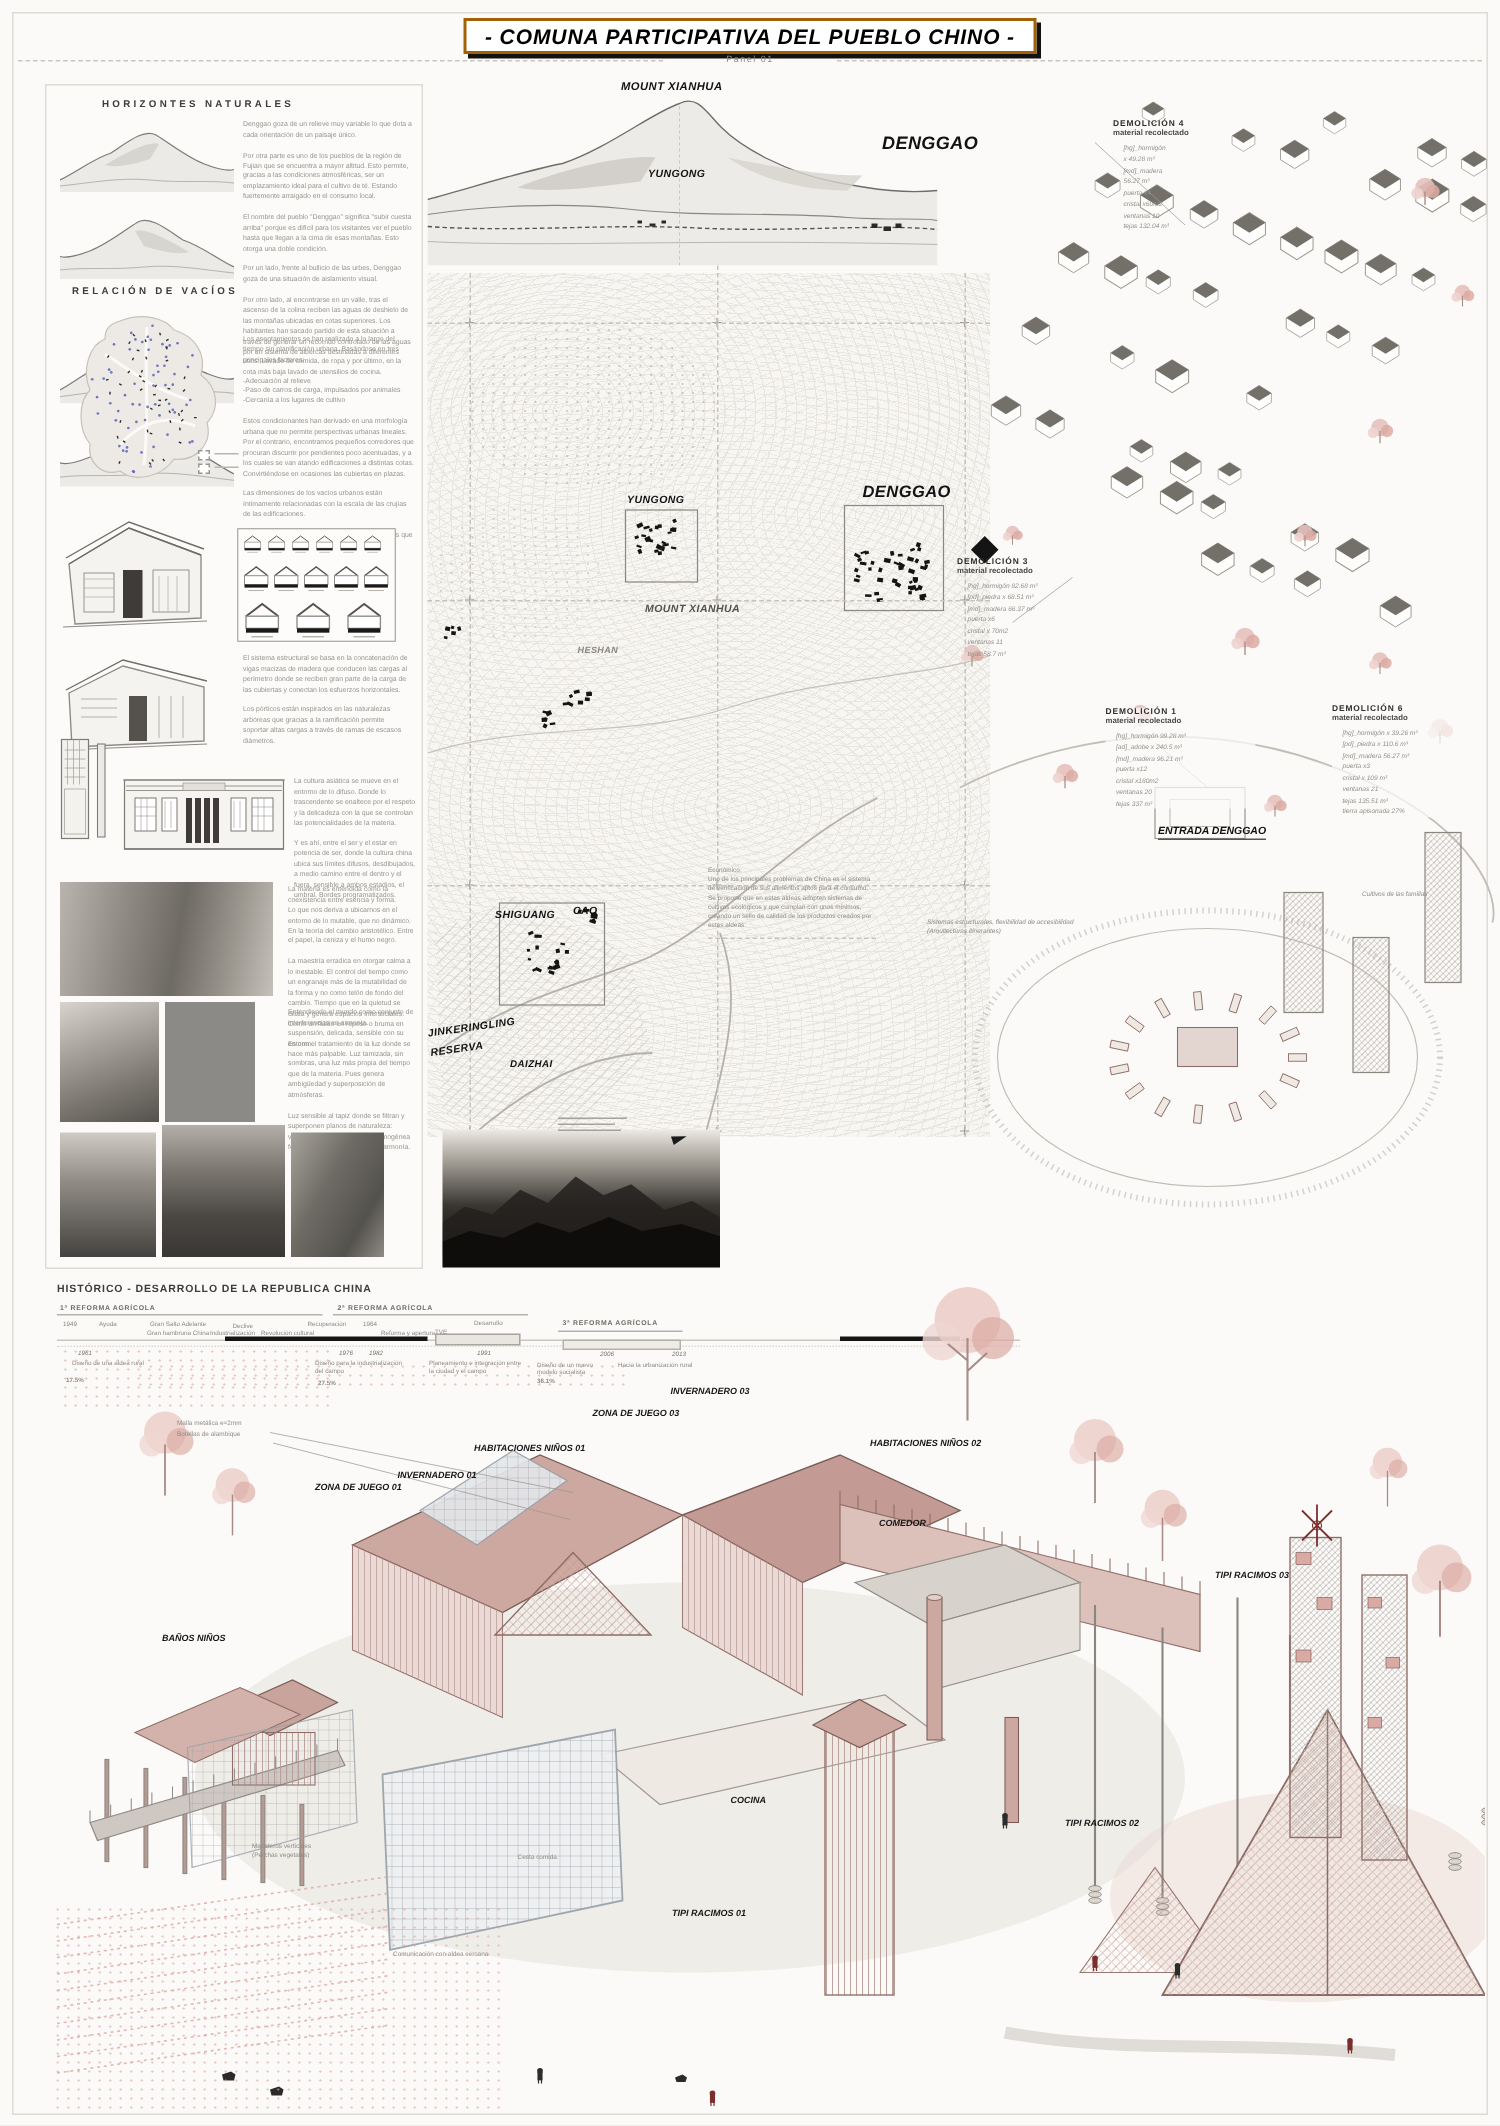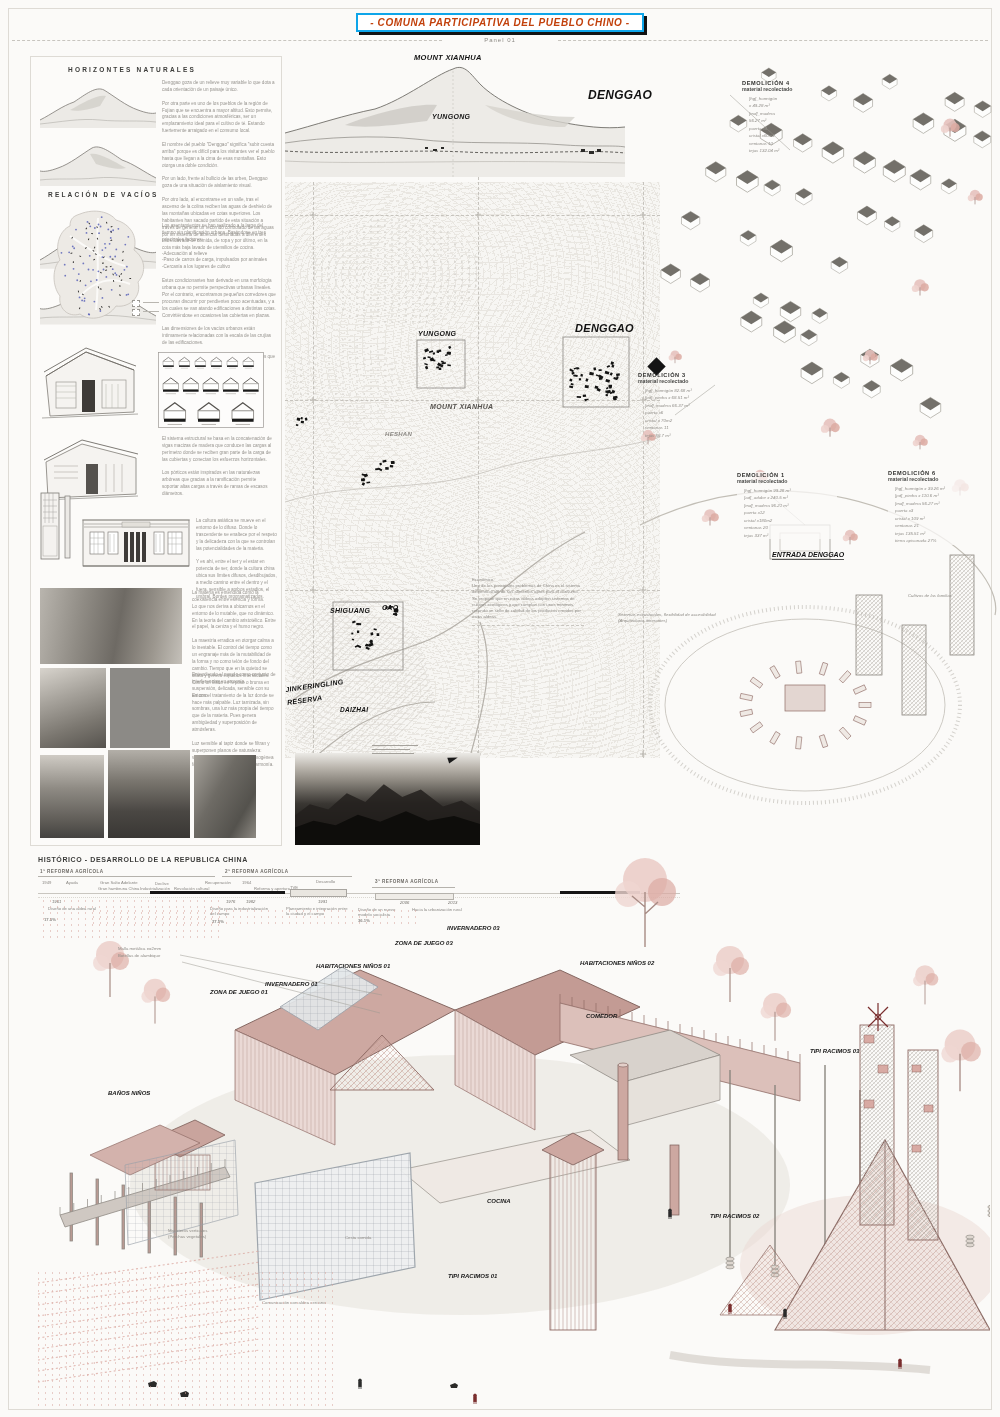--- a/index.html
+++ b/index.html
@@ -1,21 +1,21 @@
 <!DOCTYPE html>
 <html><head>
 <meta charset="utf-8">
 <style>
   html,body{margin:0;padding:0;background:#e6e4e1;font-family:"Liberation Sans",sans-serif;}
   #poster{position:relative;width:1000px;height:1417px;margin:0 auto;background:#fbfaf8;overflow:hidden;}
   .abs{position:absolute;}
   .frame{border:1px solid #dedbd5;}
   
-  .band{display:inline-block;background:#fff;border:2px solid #0ea5e9;box-shadow:3px 3px 0 #121212;
-        padding:2px 12px;font-weight:bold;font-style:italic;font-size:10px;letter-spacing:.6px;color:#c2410c;white-space:nowrap;}
+  .band{display:inline-block;background:#fff;border:2px solid #a16207;box-shadow:3px 3px 0 #121212;
+        padding:2px 12px;font-weight:bold;font-style:italic;font-size:14px;letter-spacing:.6px;color:#000000;white-space:nowrap;}
   .panelno{font-size:6px;color:#8d8a85;letter-spacing:1px;}
   .dash{border-top:1px dashed #c8c5bf;height:0;}
   .sec-title{font-size:6.5px;font-weight:bold;letter-spacing:2.2px;color:#3c3c3a;white-space:nowrap;}
   .tiny{font-size:4.6px;line-height:1.5;color:#97948f;white-space:pre-line;}
   .note{font-size:4.3px;line-height:1.45;color:#8f8c87;white-space:pre-line;}
   .maplabel{font-weight:bold;font-style:italic;color:#121212;font-size:8px;letter-spacing:.3px;white-space:pre-line;}
   .axlabel{font-weight:bold;font-style:italic;font-size:6px;color:#161616;white-space:nowrap;}
   .demo{width:100px;}
   .demo .demo-title{font-size:5.6px;font-weight:bold;color:#2e2e2c;letter-spacing:.6px;}
   .demo .demo-sub{font-size:5.2px;font-weight:bold;color:#4a4a48;}

